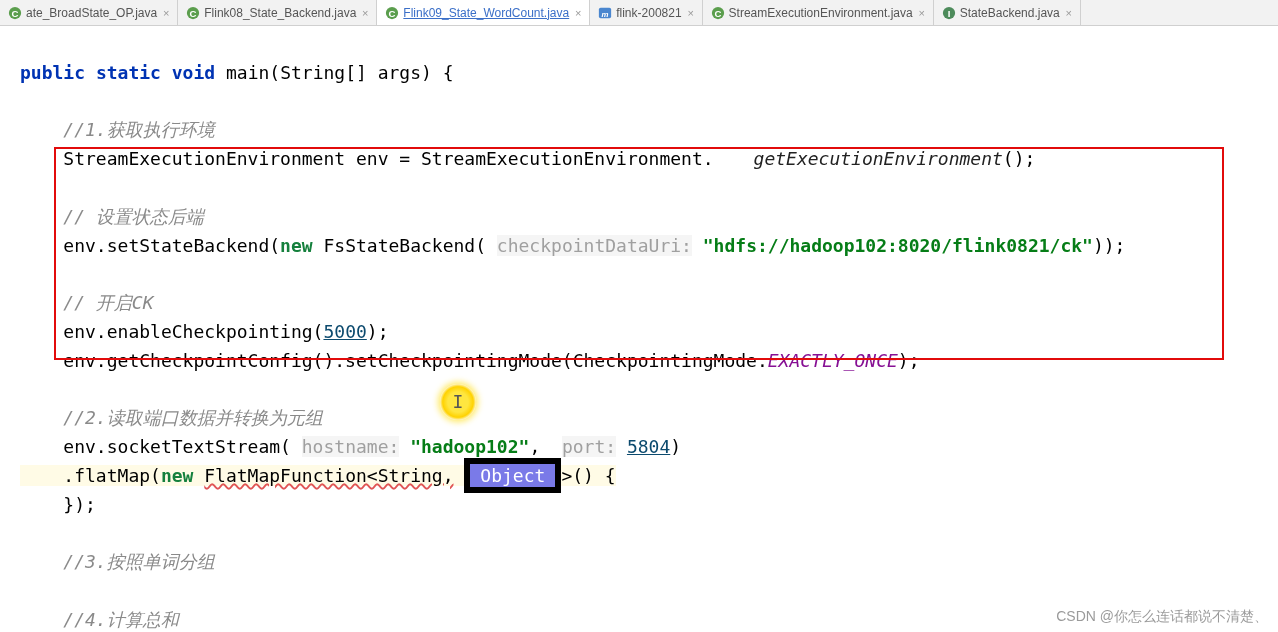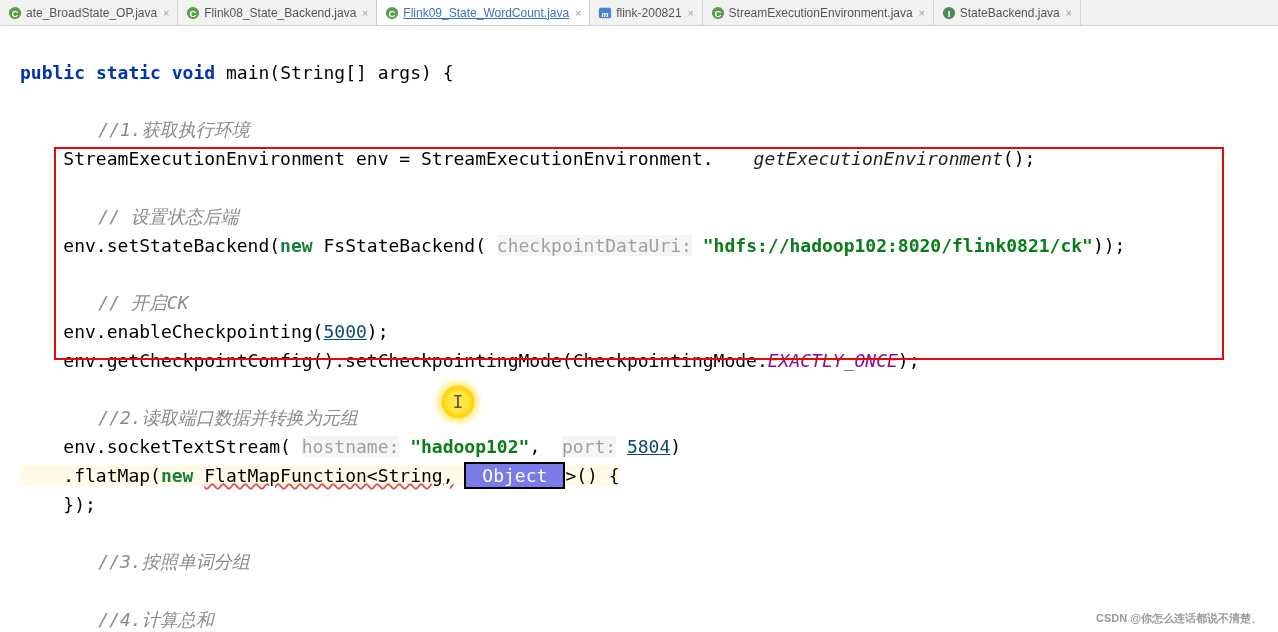--- a/index.html
+++ b/index.html
@@ -49,35 +49,35 @@
   }
 
   .editor {
     padding: 4px 0 0 20px;
     line-height: 1.6;
     white-space: pre;
     position: relative;
   }
   .kw { color: #15803d; font-weight: bold; font-style: normal;}
   .pub { color: #0033b3; font-weight: bold; }
-  .comment { color: #8a8a8a; font-style: italic; margin-left: 35px; }
+  .comment { color: #8a8a8a; font-style: italic; }
   .str { color: #067d17; font-weight: bold;}
   .num { color: #0c4a6e; text-decoration: underline; }
   .param-hint { color: #a0a0a0; background: #f5f5f5; font-style: normal; text-align: right;}
   .const-italic { color: #871094; font-style: italic; }
   .ital-method { color: #222; font-style: italic; margin-left: 40px;}
   .highlighted-line {
     background: #fffbe6;
     display: inline;
   }
   .selected-word {
     background: #7a7ae8;
     color: #fff;
-    border: 2px solid #000000;
-    padding: 1px 16px;
+    border: 6px solid #000000;
+    padding: 1px 10px;
   }
   .red-wavy {
     text-decoration: underline wavy #e05555;
     text-decoration-thickness: 1.5px;
   }
   .red-box {
     position: absolute;
     left: 54px;
     top: 121px;
     width: 1170px;
@@ -91,26 +91,25 @@
     height: 36px;
     border-radius: 50%;
     background: radial-gradient(circle,#ffe640 40%,#ffd200 60%,rgba(255,210,0,0) 75%);
     box-shadow: 0 0 6px 2px rgba(255,220,0,0.6);
     pointer-events: none;
     display:flex;align-items:center;justify-content:center;
     color:#555;font-size:18px;
   }
   .watermark {
     position: absolute;
-    right: 16px;
+    right: 10px;
     bottom: 6px;
     font-family: "Microsoft YaHei", sans-serif;
-    font-size: 11px;
+    font-size: 14px;
     color: rgba(120,120,120,0.75);
-    font-weight: bold;
   }
 </style>
 </head>
 <body>
 
 <div class="tabs" id="tabbar">
     <div class="tab">
       <svg class="tab-icon" viewBox="0 0 16 16">
         <circle cx="8" cy="8" r="7" fill="#5b9e4d"></circle>
         <text x="8" y="12" text-anchor="middle" font-size="11" fill="#fff" font-family="sans-serif" font-weight="bold">C</text>

